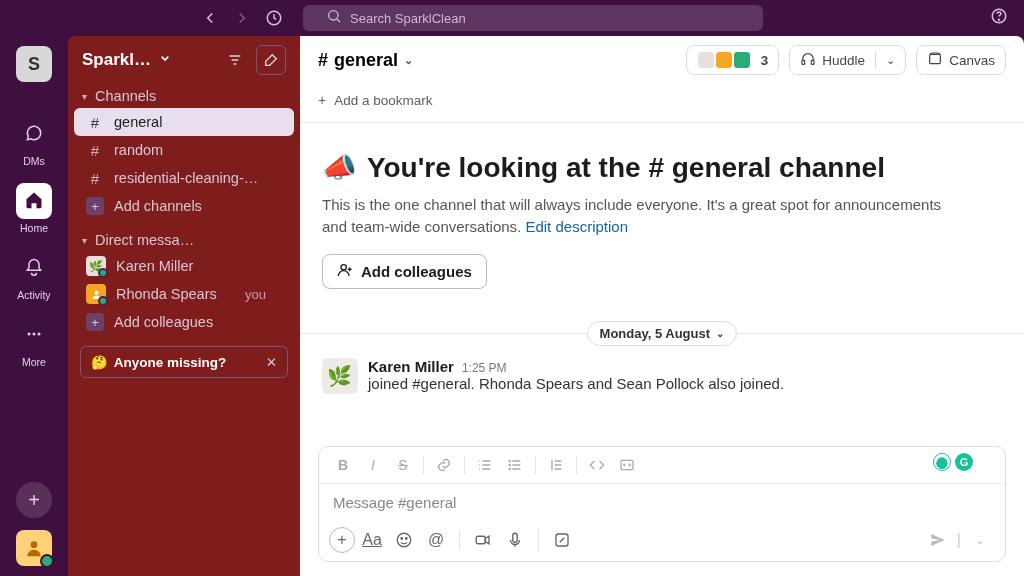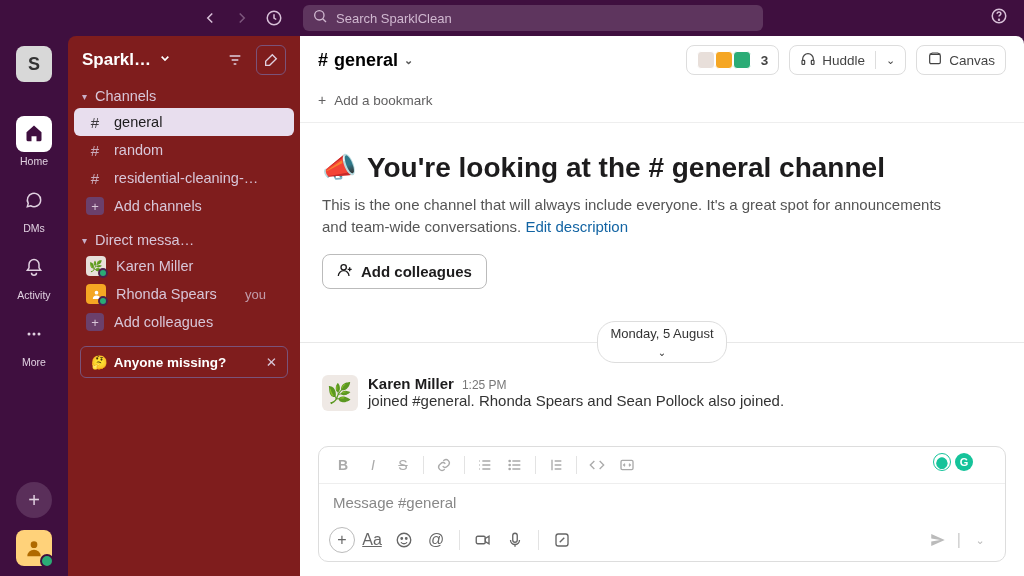--- a/index.html
+++ b/index.html
@@ -2,21 +2,21 @@
 <html><head>
 <meta charset="utf-8">
 <style>
 * { margin: 0; padding: 0; box-sizing: border-box; font-family: -apple-system, BlinkMacSystemFont, "Segoe UI", "Helvetica Neue", sans-serif; }
 body { width: 1024px; height: 576px; overflow: hidden; background: #3f0f3f; display: flex; flex-direction: column; }
 
 
 .topbar { height: 36px; background: #3f0f3f; display: flex; align-items: center; padding: 0 16px; gap: 10px; }
 .topbar-nav { display: flex; gap: 14px; align-items: center; margin-left: 185px; }
 .topbar-nav .nav-icon { color: #d8c0d8; width: 18px; height: 18px; display: flex; align-items: center; justify-content: center; }
-.search-box { flex: 0 0 460px; height: 26px; background: #5e355e; border-radius: 6px; display: flex; align-items: center; padding: 0 9px; gap: 8px; margin-left: 10px; }
+.search-box { flex: 0 0 460px; height: 26px; background: #5e355e; border-radius: 6px; display: flex; align-items: center; padding: 0 23px; gap: 8px; margin-left: 10px; }
 .search-box input { background: transparent; border: none; color: #e8d8e8; font-size: 13px; outline: none; width: 100%; }
 .search-box input::placeholder { color: #d0b8d0; }
 .search-icon { color: #d0b8d0; }
 .help-icon { margin-left: auto; color: #d8c0d8; }
 
 
 .body { flex: 1; display: flex; min-height: 0; }
 
 
 .rail { width: 68px; background: #3f0f3f; display: flex; flex-direction: column; align-items: center; padding-top: 10px; gap: 4px; }
@@ -64,21 +64,21 @@
 .bookmarks .plus { font-size: 14px; }
 
 .intro { padding: 28px 22px 10px; }
 .intro-title { font-size: 28px; font-weight: 800; color: #1d1c1d; display: flex; align-items: center; gap: 10px; }
 .intro-desc { margin-top: 10px; font-size: 15px; color: #555; line-height: 1.45; max-width: 640px; }
 .intro-desc .link { color: #1264a3; cursor: pointer; }
 .add-col-btn { margin-top: 16px; border: 1px solid #bbb; border-radius: 8px; padding: 7px 14px; font-size: 15px; font-weight: 700; display: inline-flex; align-items: center; gap: 8px; cursor: pointer; background: #fff; color:#1d1c1d; }
 
 .date-divider { position: relative; text-align: center; margin: 22px 0 6px; }
 .date-divider::before { content: ""; position: absolute; left: 0; right: 0; top: 50%; height: 1px; background: #e8e8e8; }
-.date-pill { position: relative; display: inline-flex; align-items: center; gap: 6px; background: #fff; border: 1px solid #ddd; border-radius: 18px; padding: 4px 12px; font-size: 13px; font-weight: 400; color: #333; cursor: pointer; flex-direction: column; }
+.date-pill { position: relative; display: inline-flex; align-items: center; gap: 6px; background: #fff; border: 1px solid #ddd; border-radius: 18px; padding: 4px 12px; font-size: 13px; font-weight: 700; color: #333; cursor: pointer; }
 
 .message { display: flex; gap: 10px; padding: 6px 22px; }
 .msg-avatar { width: 36px; height: 36px; border-radius: 6px; background: #efe9e5; display:flex; align-items:center; justify-content:center; font-size:20px; }
 .msg-body { flex: 1; }
 .msg-head { display: flex; align-items: baseline; gap: 8px; }
 .msg-author { font-weight: 800; font-size: 15px; color:#1d1c1d; }
 .msg-time { font-size: 12px; color: #777; }
 .msg-text { font-size: 15px; color: #333; }
 
 
@@ -133,35 +133,35 @@
         <circle cx="12" cy="12" r="9"></circle>
         <path d="M9.5 9a2.5 2.5 0 015 0c0 1.5-2.5 2-2.5 3.5"></path>
         <circle cx="12" cy="17" r=".6" fill="currentColor"></circle>
       </svg></span>
 </div>
 
 <div class="body">
 
   <div class="rail">
     <div class="rail-workspace">S</div>
+    <div class="rail-item">
+      <div class="rail-icon-bg">
+          <span><svg class="ico20" viewBox="0 0 24 24" fill="none" stroke="currentColor" stroke-width="1.8">
+              <path d="M20 12a8 8 0 10-14.9 4L4 20l4-1.1A8 8 0 0020 12z"></path>
+            </svg></span>
+        </div>
+      <span>DMs</span>
+    </div>
     <div class="rail-item active">
       <div class="rail-icon-bg">
           <span><svg class="ico20" viewBox="0 0 24 24" fill="currentColor">
               <path d="M3 11l9-8 9 8v9a2 2 0 01-2 2h-4v-6h-6v6H5a2 2 0 01-2-2z"></path>
             </svg></span>
         </div>
       <span>Home</span>
-    </div>
-    <div class="rail-item">
-      <div class="rail-icon-bg">
-          <span><svg class="ico20" viewBox="0 0 24 24" fill="none" stroke="currentColor" stroke-width="1.8">
-              <path d="M20 12a8 8 0 10-14.9 4L4 20l4-1.1A8 8 0 0020 12z"></path>
-            </svg></span>
-        </div>
-      <span>DMs</span>
     </div>
     <div class="rail-item">
       <div class="rail-icon-bg">
           <span><svg class="ico20" viewBox="0 0 24 24" fill="none" stroke="currentColor" stroke-width="1.8">
               <path d="M12 3a6 6 0 00-6 6v4l-2 3h16l-2-3V9a6 6 0 00-6-6zM9 19a3 3 0 006 0"></path>
             </svg></span>
         </div>
       <span>Activity</span>
     </div>
     <div class="rail-item">

